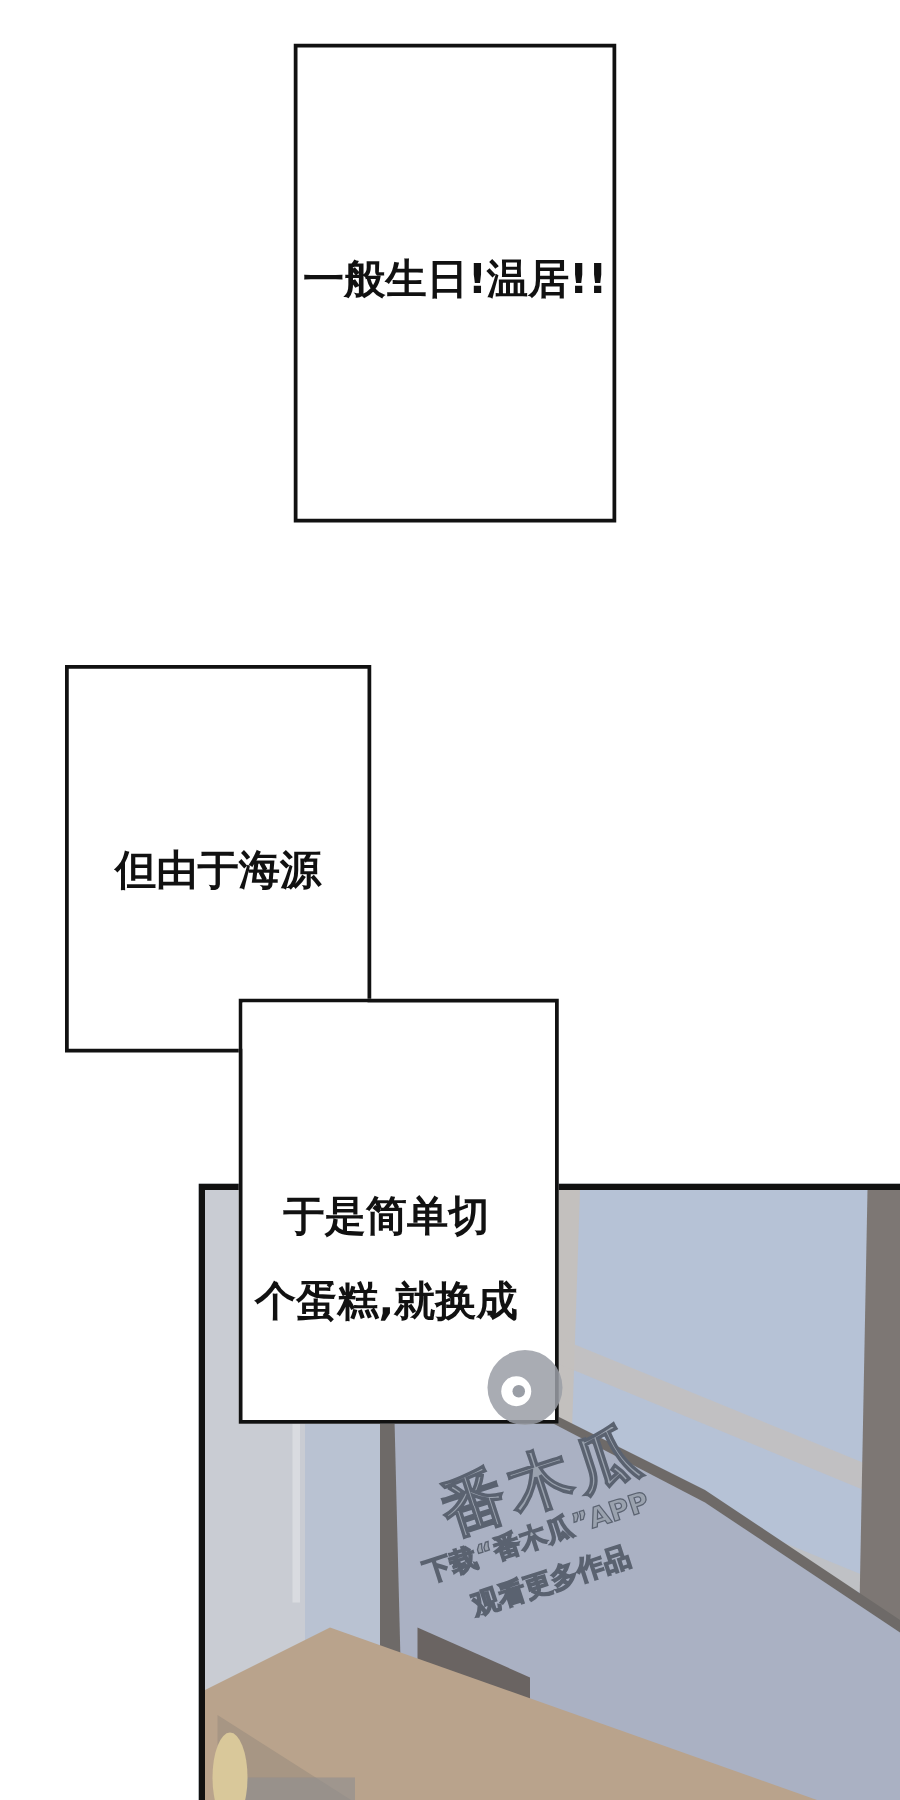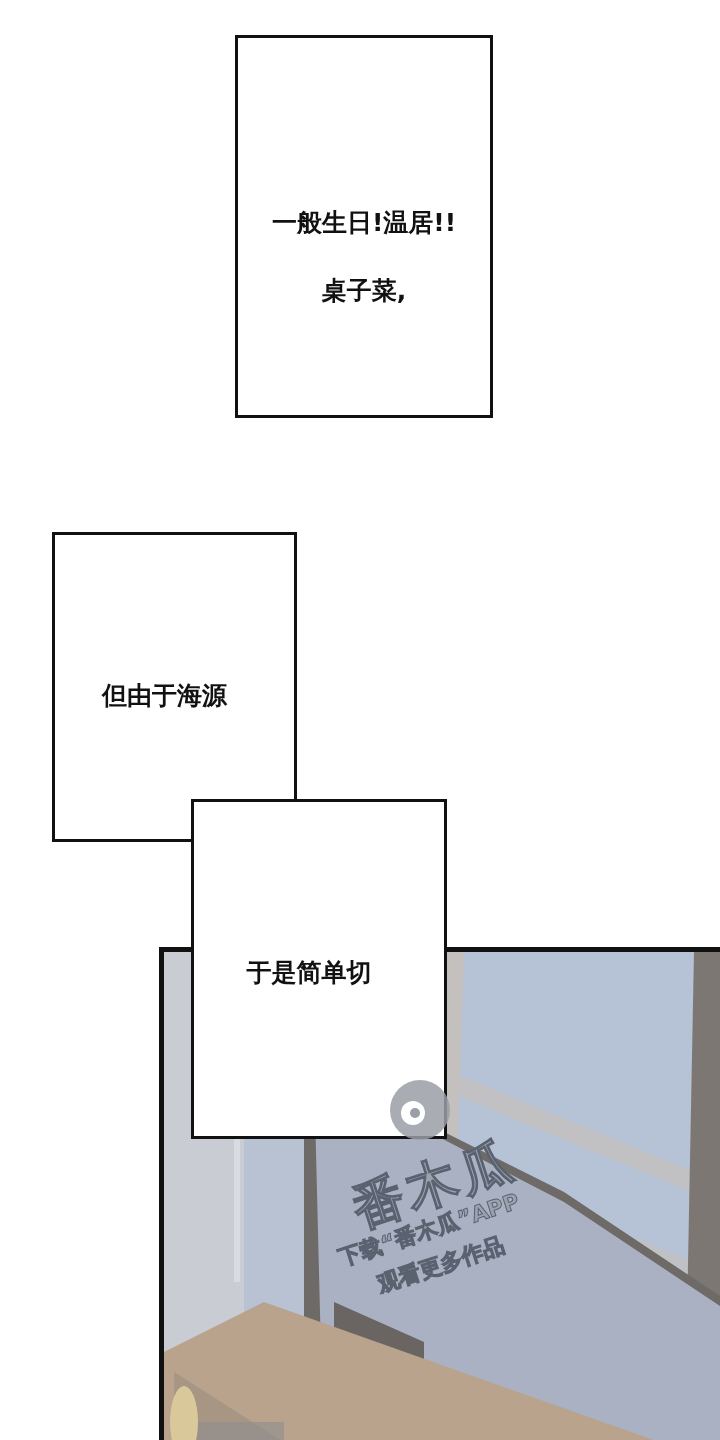--- a/index.html
+++ b/index.html
@@ -6,21 +6,21 @@
   body {
     width: 720px; height: 1440px; position: relative; overflow: hidden;
     background: #ffffff;
     font-family: "DejaVu Sans", "Liberation Sans", sans-serif;
   }
   .caption-box {
     position: absolute; background: #fff; border: 3px solid #111;
     box-sizing: border-box;
   }
   .caption-text {
-    position: absolute; color: #111; font-size: 25px; font-weight: bold;
+    position: absolute; color: #111; font-size: 33px; font-weight: bold;
     line-height: 34px; text-align: center; white-space: pre-line;
   }
   
   .scene {
     position: absolute; left: 159px; top: 947px; width: 580px; height: 520px;
     border: 5px solid #111; box-sizing: border-box; overflow: hidden;
     background: #b9c2d2;
   }
   .scene svg { position: absolute; left: 0; top: 0; }
   .wm-text {
@@ -28,21 +28,20 @@
     -webkit-text-stroke: 1px #5a6270; transform: rotate(-18deg);
     white-space: nowrap;
   }
 </style>
 </head>
 <body>
 
 <div class="caption-box" style="left:235px; top:35px; width:258px; height:383px;"></div>
 <div class="caption-text" style="left:235px; top:172px; width:258px;">
   <div>一般生日!温居!!</div>
-  <div>桌子菜,</div>
 </div>
 
 <div class="scene">
   <svg width="580" height="520" viewBox="0 0 580 520">
 
     <rect x="0" y="0" width="80" height="520" fill="#c9ccd3"></rect>
     <rect x="70" y="0" width="6" height="330" fill="#d9dbe0"></rect>
 
     <polygon points="140,0 580,0 580,520 140,520" fill="#b6c2d6"></polygon>
 
@@ -64,26 +63,27 @@
 
     <ellipse cx="20" cy="470" rx="14" ry="36" fill="#d9c89a"></ellipse>
   </svg>
 </div>
 
 <div class="caption-box" style="left:52px; top:532px; width:245px; height:310px;"></div>
 <div class="caption-box" style="left:191px; top:799px; width:256px; height:340px;"></div>
 
 <div style="position:absolute; left:194px; top:802px; width:100px; height:37px; background:#fff;"></div>
 
-<div class="caption-text" style="left:42px; top:645px; width:245px;">
+<div class="caption-text" style="left:52px; top:645px; width:245px;">
   <div>但由于海源</div>
 </div>
 
 <div class="caption-text" style="left:191px; top:922px; width:236px;">
   <div>于是简单切</div>
+  <div>个蛋糕,就换成</div>
 </div>
 
 <div>
   <svg style="position:absolute; left:385px; top:1075px;" width="70" height="70">
     <circle cx="35" cy="35" r="30" fill="#9a9ea6" opacity="0.85"></circle>
     <circle cx="28" cy="38" r="12" fill="#fff"></circle>
     <circle cx="30" cy="38" r="5" fill="#9a9ea6"></circle>
   </svg>
   <div class="wm-text" style="left:350px; top:1150px; font-size:52px; letter-spacing:4px;">番木瓜</div>
   <div class="wm-text" style="left:335px; top:1215px; font-size:22px;">下载“番木瓜”APP</div>

